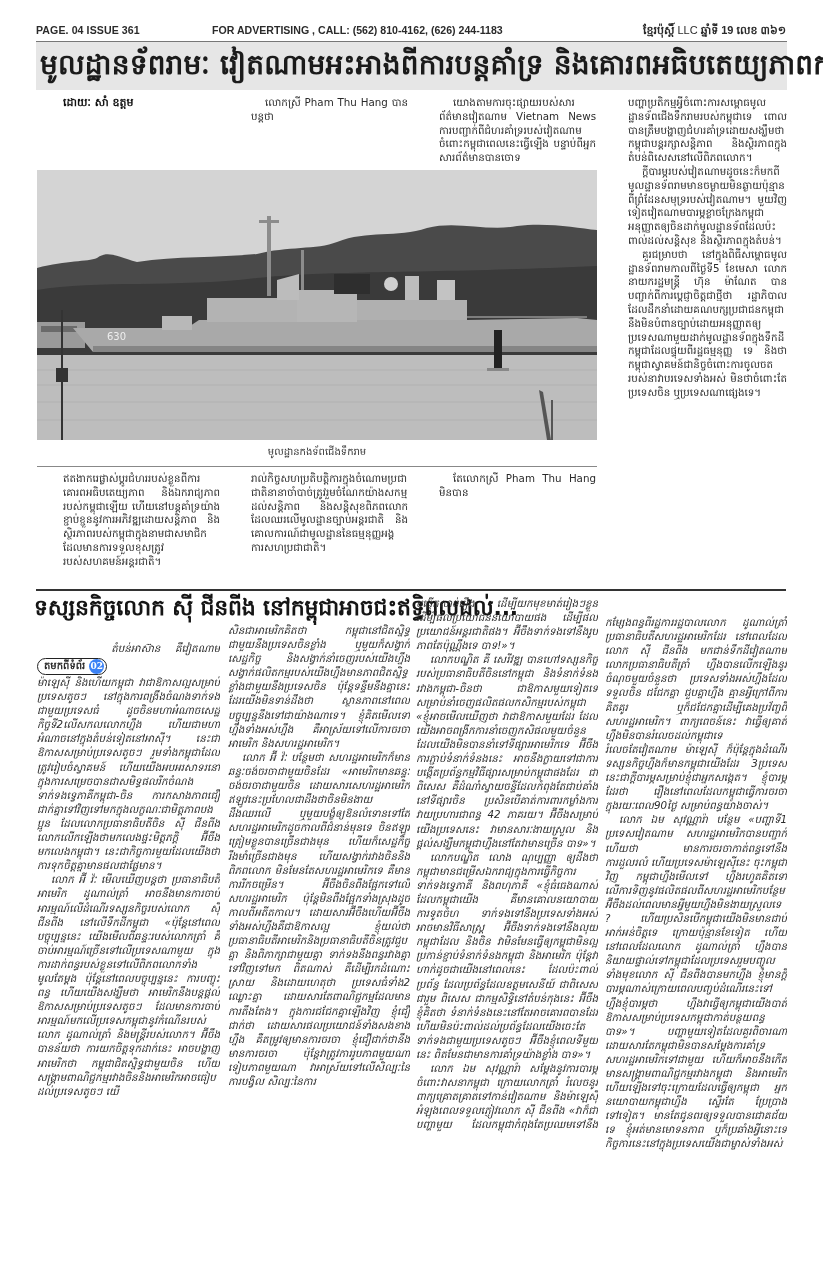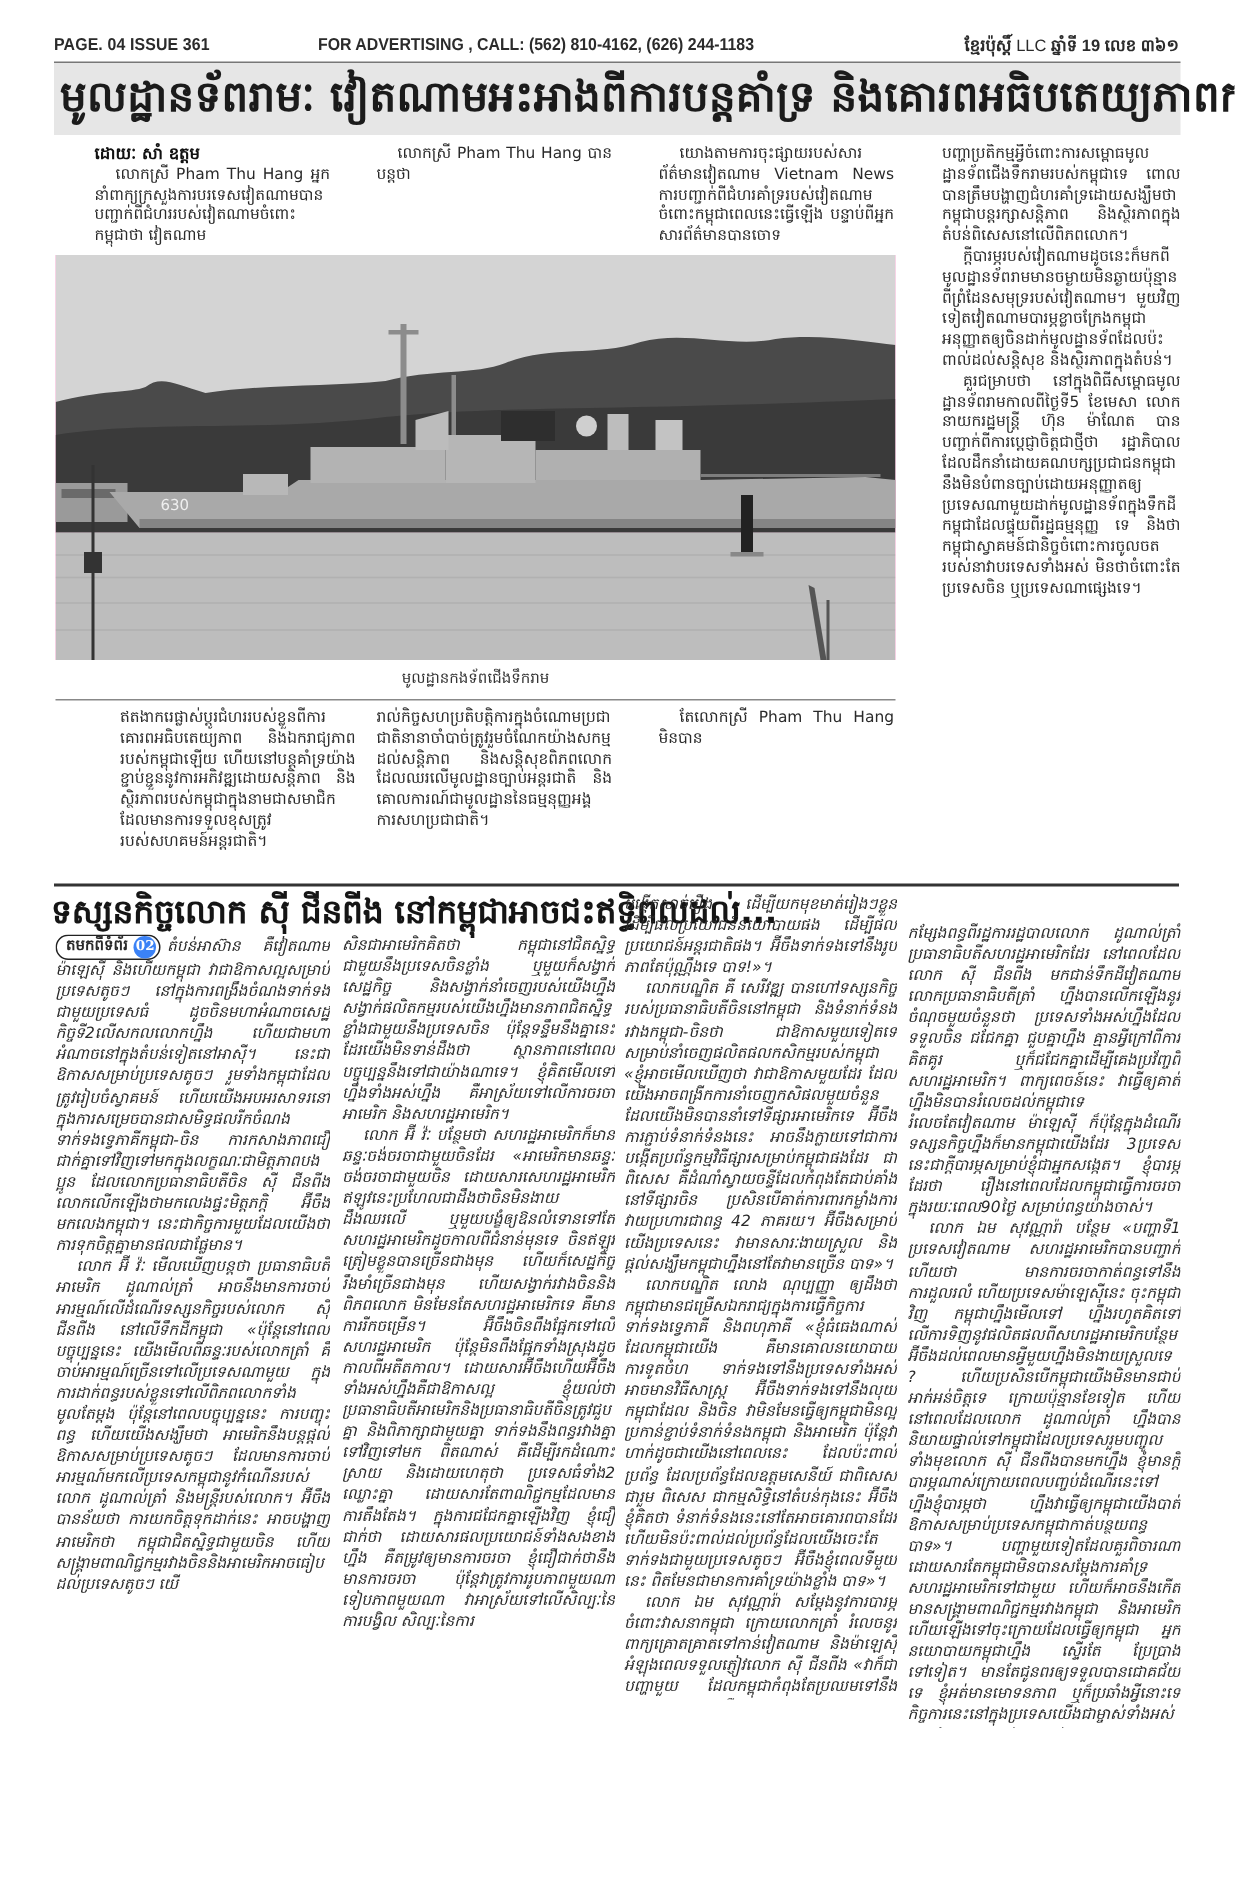--- a/index.html
+++ b/index.html
@@ -33,42 +33,41 @@
   .rule-cap { position: absolute; left: 37px; top: 466px; width: 560px; height: 1px; background: #888; }
 
   .rule-mid { position: absolute; left: 36px; top: 589px; width: 750px; height: 2px; background: #333; }
 
   
   .headline2 { position: absolute; left: 34px; top: 594px; font-size: 22px; font-weight: bold; color: #151515; white-space: nowrap; letter-spacing: -0.2px; }
   .col2 { position: absolute; font-size: 10.3px; line-height: 14.1px; color: #2a2a2a; text-align: justify; font-style: italic; }
   .col2 p { text-indent: 14px; }
   .col2 p.noind { text-indent: 0; }
   .cont-badge { display: inline-flex; align-items: center; border: 1.5px solid #222; border-radius: 9px;
-    padding: 0 2px 0 6px; height: 17px; font-style: normal; font-weight: bold; font-size: 10px; margin-right: 4px; vertical-align: middle; }
+    padding: 0 2px 0 6px; height: 17px; font-style: normal; font-weight: bold; font-size: 10px; margin-right: 4px; vertical-align: middle; margin-top: 35px; }
   .cont-badge .num { display: inline-block; width: 15px; height: 15px; border-radius: 50%; background: #3b82f6; color: #fff;
     font-size: 9px; text-align: center; line-height: 15px; margin-left: 4px; font-family: "DejaVu Serif", serif; }
 </style>
 </head>
 <body>
 
 <div class="masthead">
   <span class="pg">PAGE. 04  ISSUE 361</span>
   <span class="ad">FOR ADVERTISING ,  CALL: (562) 810-4162, (626) 244-1183</span>
   <span class="brand">
     <b>ខ្មែរប៉ុស្តិ៍</b><span> LLC </span><b>ឆ្នាំទី 19</b><b>  លេខ ៣៦១</b>
   </span>
 </div>
 <div class="rule-top"></div>
 
 <div class="headline-box"></div>
 <h1 class="headline">មូលដ្ឋានទ័ពរាមៈ វៀតណាមអះអាងពីការបន្តគាំទ្រ និងគោរពអធិបតេយ្យភាពកម្ពុជា</h1>
 
 <div class="col" style="left:40px; top:96px; width:180px;">
   <p class="noind byline"><span>ដោយ</span><span>ៈ សាំ ឧត្តម</span></p>
-  <p>លោកស្រី Pham Thu Hang អ្នកនាំពាក្យក្រសួងការបរទេសវៀតណាមបានបញ្ជាក់ពីជំហររបស់វៀតណាមចំពោះកម្ពុជាថា វៀតណាម</p>
 </div>
 
 <div class="col" style="left:228px; top:96px; width:180px;">
   <p>លោកស្រី Pham Thu Hang បានបន្តថា</p>
 </div>
 
 <div class="col" style="left:416px; top:96px; width:180px;">
   <p>យោងតាមការចុះផ្សាយរបស់សារព័ត៌មានវៀតណាម Vietnam News ការបញ្ជាក់ពីជំហរគាំទ្ររបស់វៀតណាមចំពោះកម្ពុជាពេលនេះធ្វើឡើង បន្ទាប់ពីអ្នកសារព័ត៌មានបានចោទ</p>
 </div>
 
@@ -123,21 +122,21 @@
     <rect x="24" y="140" width="2" height="130" fill="#333"></rect>
     <rect x="19" y="198" width="12" height="14" fill="#333"></rect>
 
     <path d="M502,220 L510,270 L514,270 L506,222 Z" fill="#555"></path>
     <rect x="514" y="230" width="2" height="40" fill="#555"></rect>
   </svg>
 </div>
 <div class="caption">មូលដ្ឋានកងទ័ពជើងទឹករាម</div>
 <div class="rule-cap"></div>
 
-<div class="col" style="left:40px; top:472px; width:180px;margin-left:17px;">
+<div class="col" style="left:40px; top:472px; width:180px;">
   <p class="noind">ឥតងាករេផ្លាស់ប្តូរជំហររបស់ខ្លួនពីការគោរពអធិបតេយ្យភាព និងឯករាជ្យភាពរបស់កម្ពុជាឡើយ ហើយនៅបន្តគាំទ្រយ៉ាងខ្ជាប់ខ្ជួននូវការអភិវឌ្ឍដោយសន្តិភាព និងស្ថិរភាពរបស់កម្ពុជាក្នុងនាមជាសមាជិកដែលមានការទទួលខុសត្រូវរបស់សហគមន៍អន្តរជាតិ។</p>
 </div>
 <div class="col" style="left:228px; top:472px; width:180px;">
   <p class="noind">រាល់កិច្ចសហប្រតិបត្តិការក្នុងចំណោមប្រជាជាតិនានាចាំបាច់ត្រូវរួមចំណែកយ៉ាងសកម្មដល់សន្តិភាព និងសន្តិសុខពិភពលោកដែលឈរលើមូលដ្ឋានច្បាប់អន្តរជាតិ និងគោលការណ៍ជាមូលដ្ឋាននៃធម្មនុញ្ញអង្គការសហប្រជាជាតិ។</p>
 </div>
 <div class="col" style="left:416px; top:472px; width:180px;">
   <p>តែលោកស្រី Pham Thu Hang មិនបាន</p>
 </div>
 
 <div class="rule-mid"></div>

